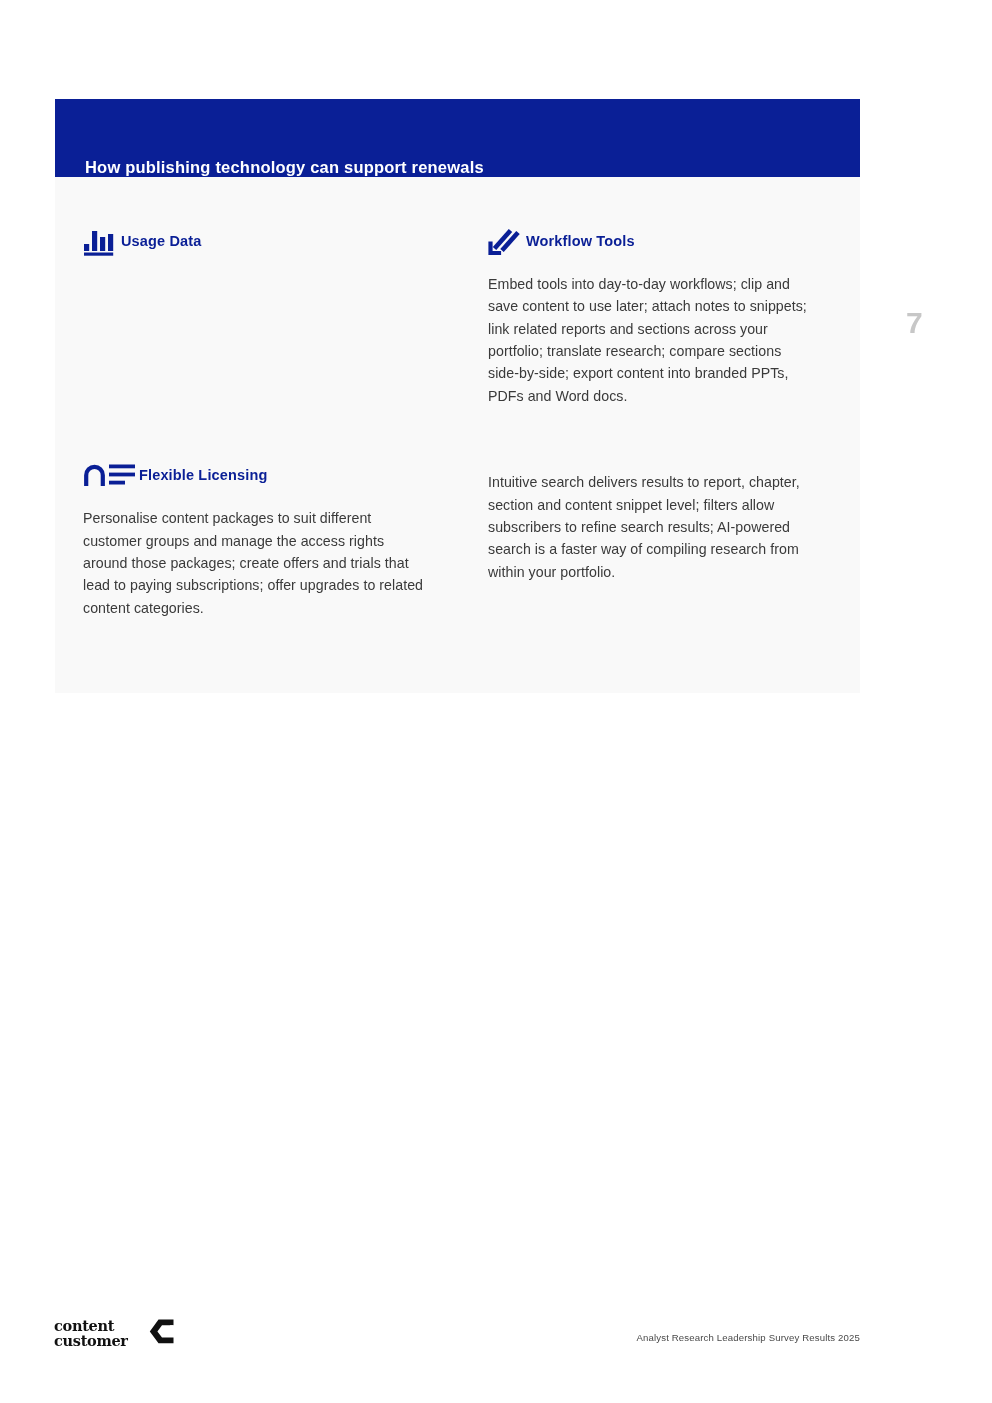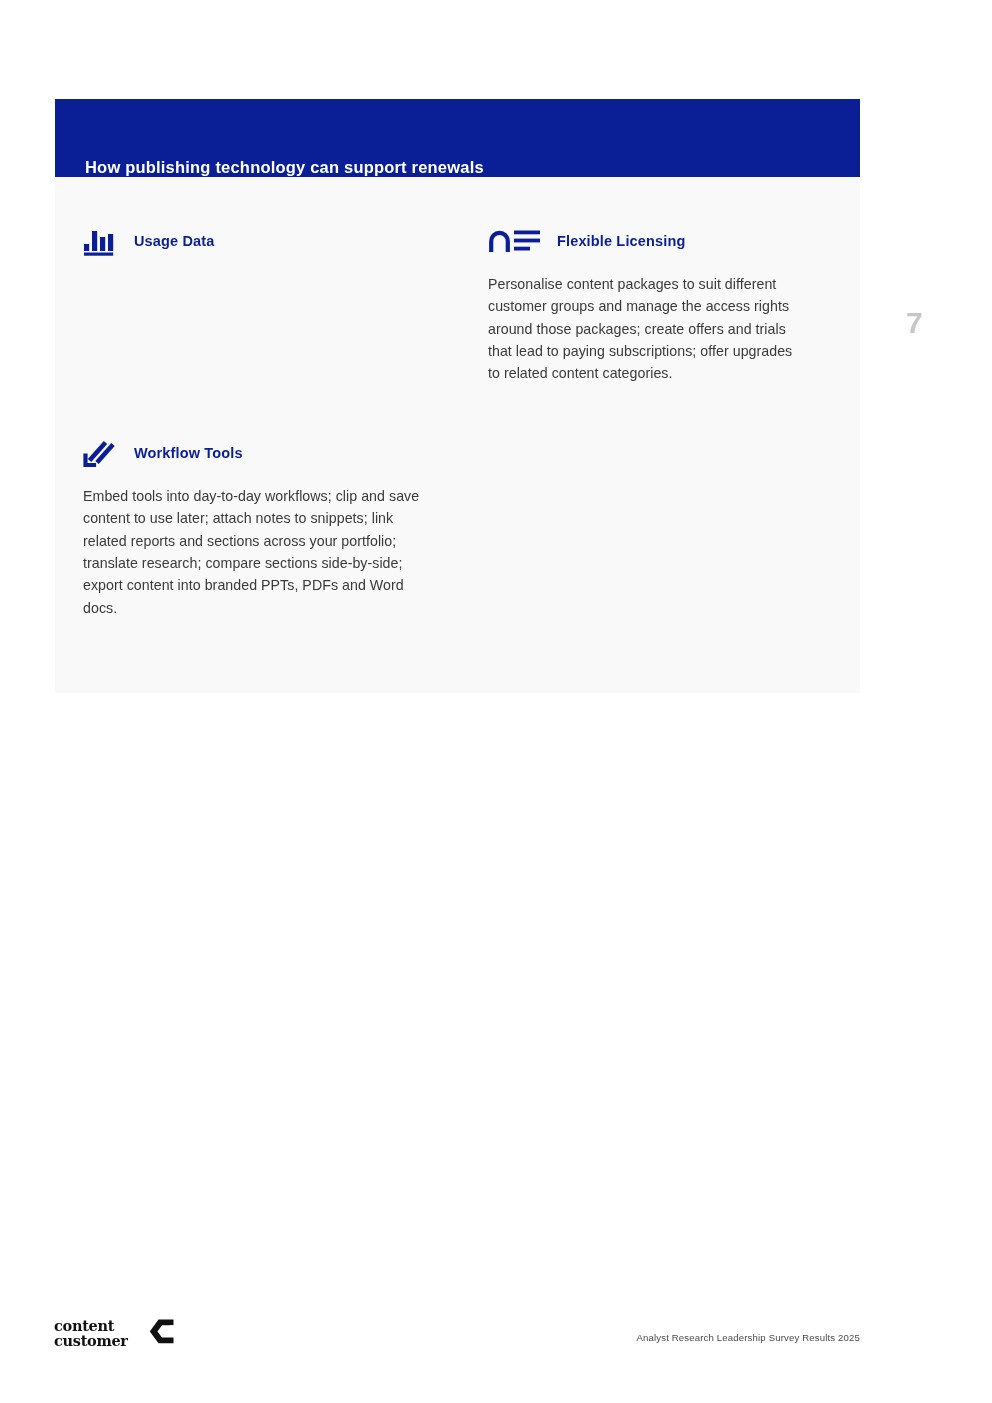--- a/index.html
+++ b/index.html
@@ -67,21 +67,20 @@
   }
 
   .feature {
     padding-right: 24px;
     box-sizing: border-box;
   }
 
   .feature-head {
     display: flex;
     align-items: center;
-    gap: 13px;
     height: 36px;
     margin-bottom: 14px;
   }
 
   .feature-icon {
     display: inline-flex;
     align-items: center;
     justify-content: flex-start;
     width: 38px;
     height: 34px;
@@ -170,56 +169,57 @@
                 <rect x="17" y="11" width="5.2" height="14"></rect>
                 <rect x="25" y="8" width="5.2" height="17"></rect>
                 <rect x="1" y="26.5" width="29.2" height="3.2"></rect>
               </g>
             </svg>
           </span>
           <span class="feature-title">Usage Data</span>
         </div>
       </div>
 
-      <div class="feature col-left">
-        <div class="feature-head">
-          <span class="feature-icon" style="width:56px;">
-            <svg width="54" height="26" viewBox="0 0 54 26" aria-hidden="true">
-              <g fill="none" stroke="#0a1f96">
-                <path d="M3.2 24 V13.2 A8.3 8.3 0 0 1 19.8 13.2 V24" stroke-width="4.2" stroke-linecap="butt"></path>
-              </g>
-              <g fill="#0a1f96">
-                <rect x="26" y="2.5" width="26" height="3.8"></rect>
-                <rect x="26" y="10.6" width="26" height="3.8"></rect>
-                <rect x="26" y="18.7" width="16" height="3.8"></rect>
-              </g>
-            </svg>
-          </span>
-          <span class="feature-title">Flexible Licensing</span>
-        </div>
-        <p class="feature-body">Personalise content packages to suit different customer groups and manage the access rights around those packages; create offers and trials that lead to paying subscriptions; offer upgrades to related content categories.</p>
-      </div>
-
       <div class="feature col-right">
         <div class="feature-head">
           <span class="feature-icon">
             <svg width="36" height="32" viewBox="0 0 36 32" aria-hidden="true">
               <g stroke="#0a1f96" fill="none">
                 <line x1="6.5" y1="23.5" x2="22.5" y2="5.5" stroke-width="4.6"></line>
                 <line x1="14" y1="25.5" x2="30" y2="7.5" stroke-width="4.6"></line>
                 <polyline points="2.5,18.5 2.5,28 11,28" stroke-width="4.2" stroke-linecap="square"></polyline>
               </g>
             </svg>
           </span>
           <span class="feature-title">Workflow Tools</span>
         </div>
         <p class="feature-body">Embed tools into day-to-day workflows; clip and save content to use later; attach notes to snippets; link related reports and sections across your portfolio; translate research; compare sections side-by-side; export content into branded PPTs, PDFs and Word docs.</p>
       </div>
 
+      <div class="feature col-left">
+        <div class="feature-head">
+          <span class="feature-icon" style="width:56px;">
+            <svg width="54" height="26" viewBox="0 0 54 26" aria-hidden="true">
+              <g fill="none" stroke="#0a1f96">
+                <path d="M3.2 24 V13.2 A8.3 8.3 0 0 1 19.8 13.2 V24" stroke-width="4.2" stroke-linecap="butt"></path>
+              </g>
+              <g fill="#0a1f96">
+                <rect x="26" y="2.5" width="26" height="3.8"></rect>
+                <rect x="26" y="10.6" width="26" height="3.8"></rect>
+                <rect x="26" y="18.7" width="16" height="3.8"></rect>
+              </g>
+            </svg>
+          </span>
+          <span class="feature-title">Flexible Licensing</span>
+        </div>
+        <p class="feature-body">Personalise content packages to suit different customer groups and manage the access rights around those packages; create offers and trials that lead to paying subscriptions; offer upgrades to related content categories.</p>
+      </div>
+
       <div class="feature col-right">
+        <p class="feature-body">Intuitive search delivers results to report, chapter, section and content snippet level; filters allow subscribers to refine search results; AI-powered search is a faster way of compiling research from within your portfolio.</p>
       </div>
 
     </div>
   </div>
 </div>
 
 <div id="page-footer">
 
   <div id="footer-logo">
     <div id="footer-logo-wordmark"><span>content</span><br><span>customer</span></div>

